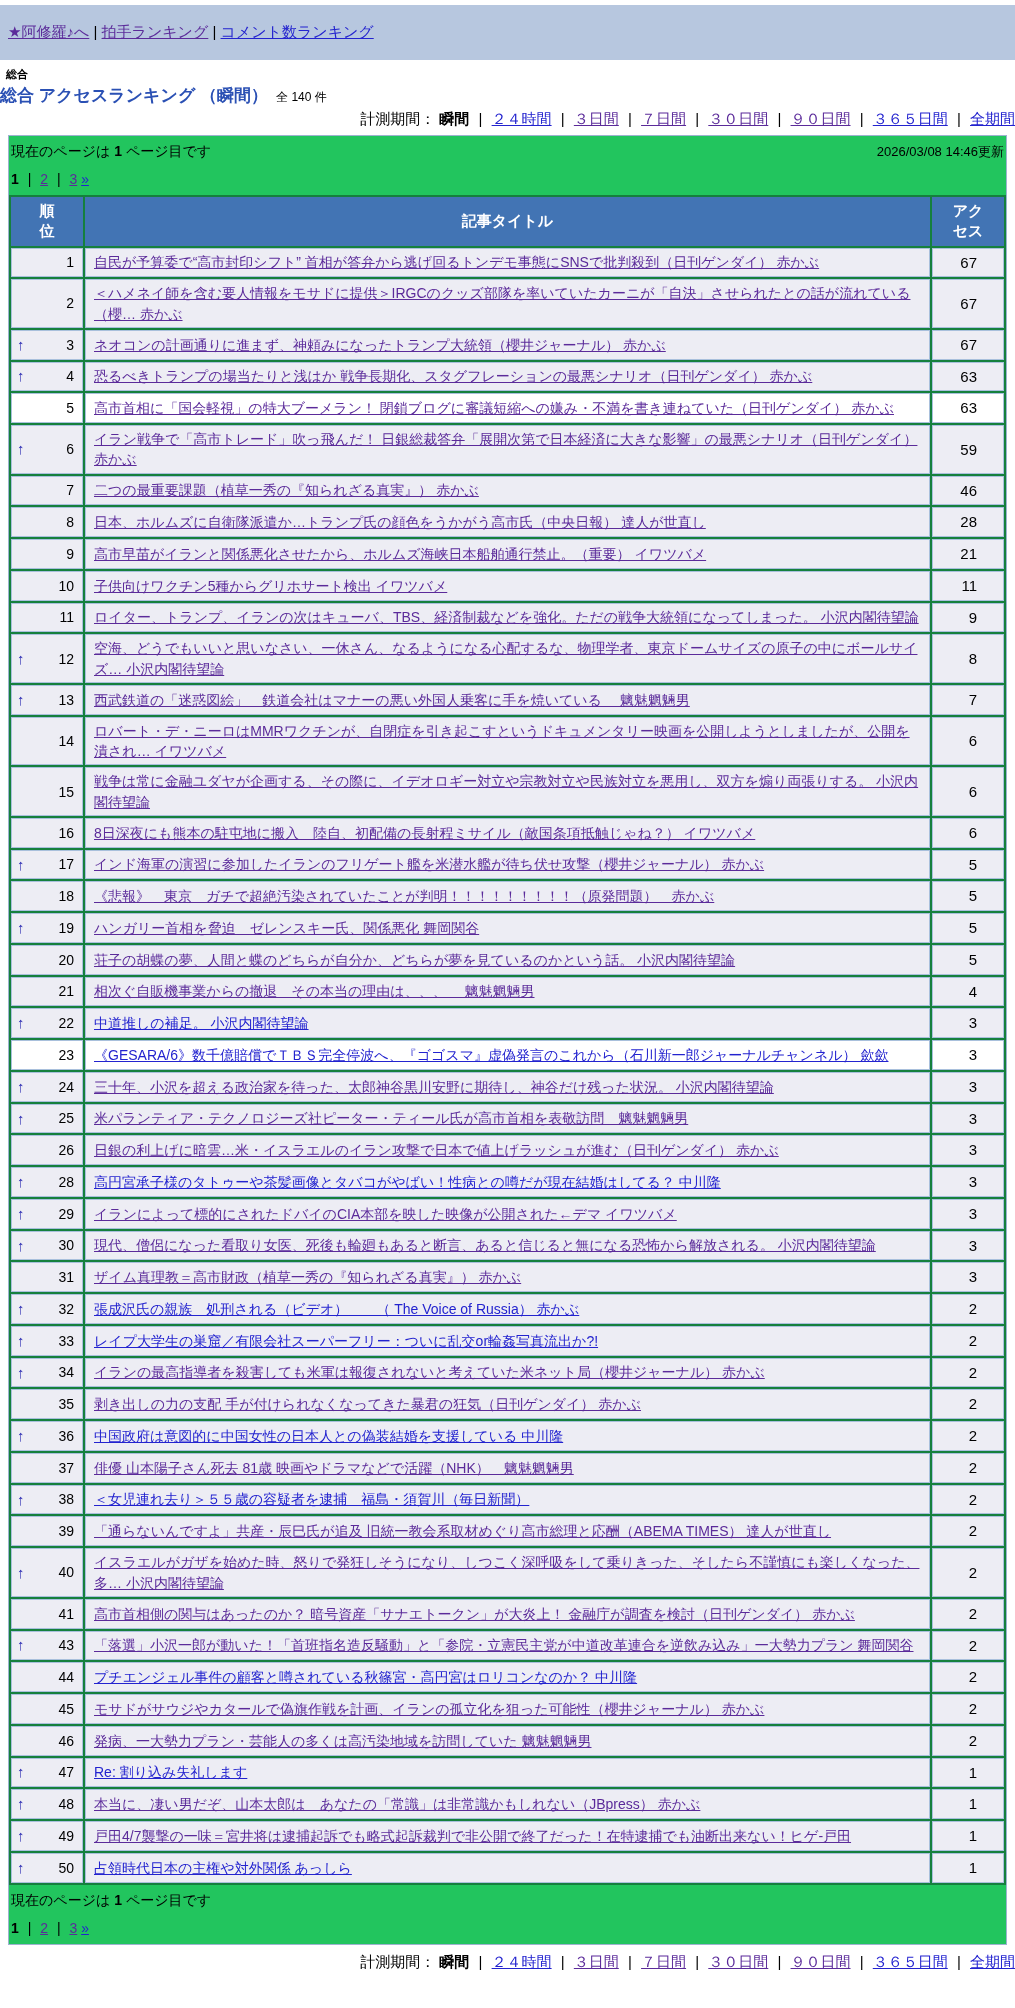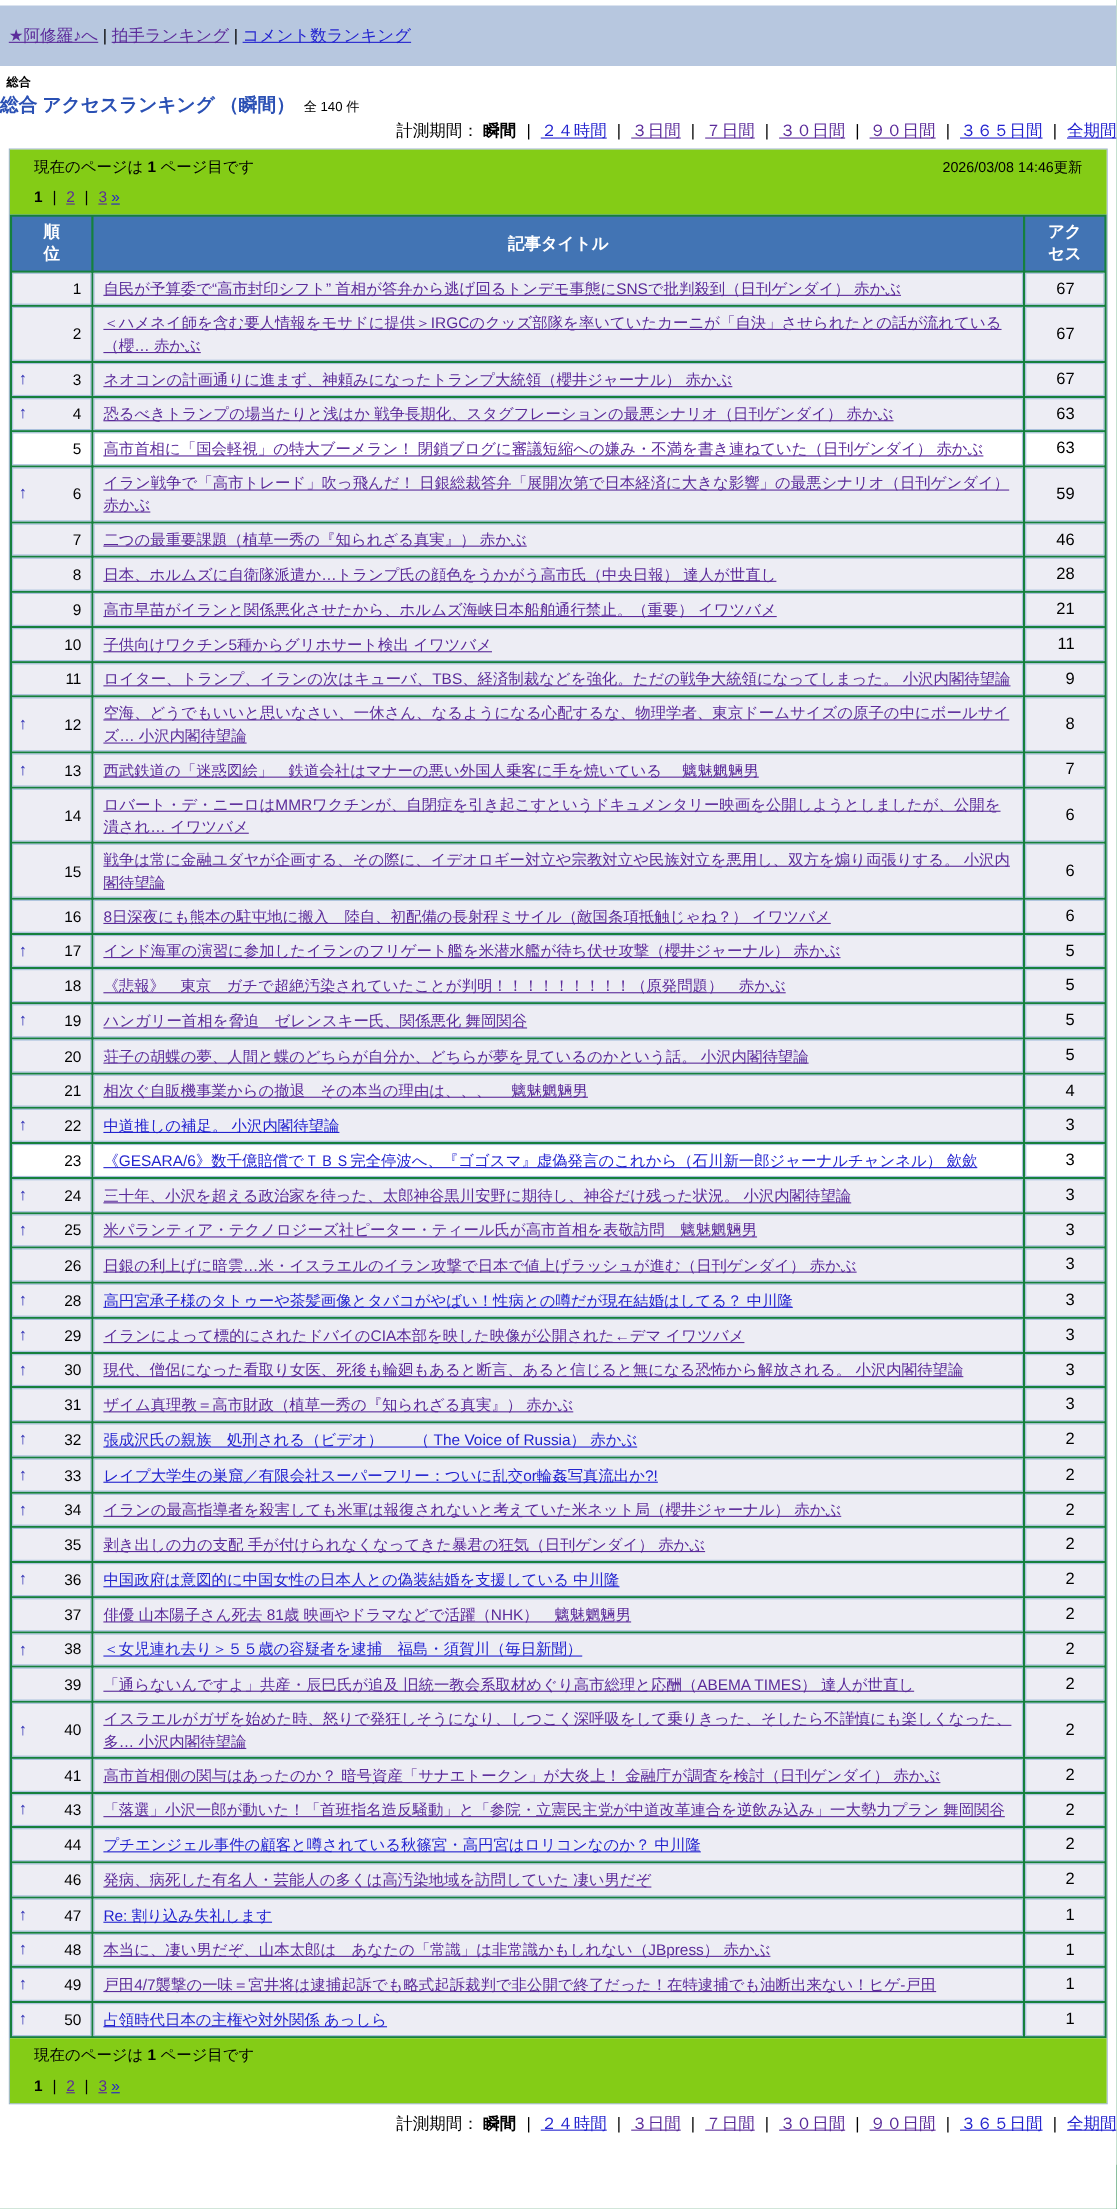--- a/index.html
+++ b/index.html
@@ -21,21 +21,21 @@
 
   
   .period-line{text-align:right;font-size:15px;margin:3px 0 6px;}
   .period-line .plabel{color:#000;}
   .period-line .pcurrent{font-weight:bold;}
   .period-line .psep{margin:0 5px;}
 
   
   .wrapper{margin:0 8px;border:1px solid #9db3cf;background:#fff;}
 
-  .cream{background:#84cc16;padding:7px 22px 8px;font-size:14px;}
+  .cream{background:#22c55e;padding:7px 2px 8px;font-size:14px;}
   .cream .row1{display:flex;justify-content:space-between;align-items:baseline;}
   .cream .pnum{font-weight:bold;}
   .cream .updated{font-size:13px;}
   .pager{margin-top:10px;font-size:14px;}
   .pager .cur{font-weight:bold;}
   .pager .psep{margin:0 5px;}
 
   table.rank{width:100%;border-collapse:separate;border-spacing:2px;background:#15803d;}
   th{background:#4274b4;color:#fff;font-weight:bold;font-size:15px;padding:4px 2px;
      text-align:center;vertical-align:middle;border:none;}
@@ -289,22 +289,27 @@
           <td class="rank-cell"><span class="up">↑</span><span>43</span></td>
           <td class="title-cell"><a class="lk-purple">「落選」小沢一郎が動いた！「首班指名造反騒動」と「参院・立憲民主党が中道改革連合を逆飲み込み」一大勢力プラン 舞岡関谷</a></td>
           <td class="access-cell">2</td>
         </tr>
         <tr>
           <td class="rank-cell"><span>44</span></td>
           <td class="title-cell"><a class="lk-blue">プチエンジェル事件の顧客と噂されている秋篠宮・高円宮はロリコンなのか？ 中川隆</a></td>
           <td class="access-cell">2</td>
         </tr>
         <tr>
+          <td class="rank-cell"><span>45</span></td>
+          <td class="title-cell"><a class="lk-purple">モサドがサウジやカタールで偽旗作戦を計画、イランの孤立化を狙った可能性（櫻井ジャーナル） 赤かぶ</a></td>
+          <td class="access-cell">2</td>
+        </tr>
+        <tr>
           <td class="rank-cell"><span>46</span></td>
-          <td class="title-cell"><a class="lk-purple">発病、病死した有名人・芸能人の多くは高汚染地域を訪問していた 凄い男だぞ</a></td>
+          <td class="title-cell"><a class="lk-purple">発病、一大勢力プラン・芸能人の多くは高汚染地域を訪問していた 魑魅魍魎男</a></td>
           <td class="access-cell">2</td>
         </tr>
         <tr>
           <td class="rank-cell"><span class="up">↑</span><span>47</span></td>
           <td class="title-cell"><a class="lk-blue">Re: 割り込み失礼します</a></td>
           <td class="access-cell">1</td>
         </tr>
         <tr>
           <td class="rank-cell"><span class="up">↑</span><span>48</span></td>
           <td class="title-cell"><a class="lk-purple">本当に、凄い男だぞ、山本太郎は　あなたの「常識」は非常識かもしれない（JBpress） 赤かぶ</a></td>

